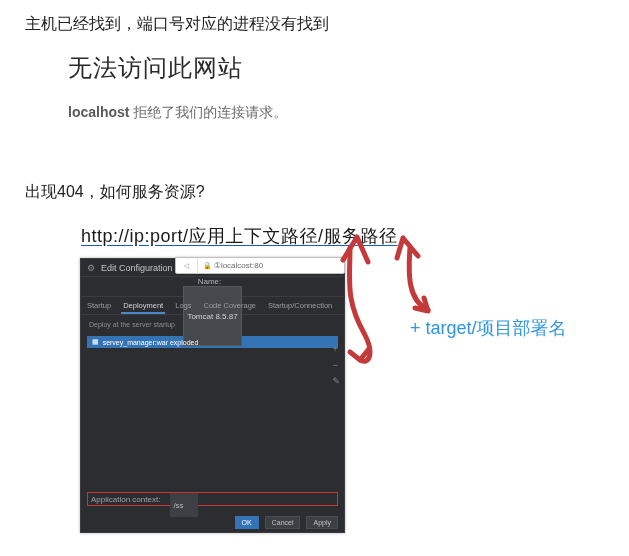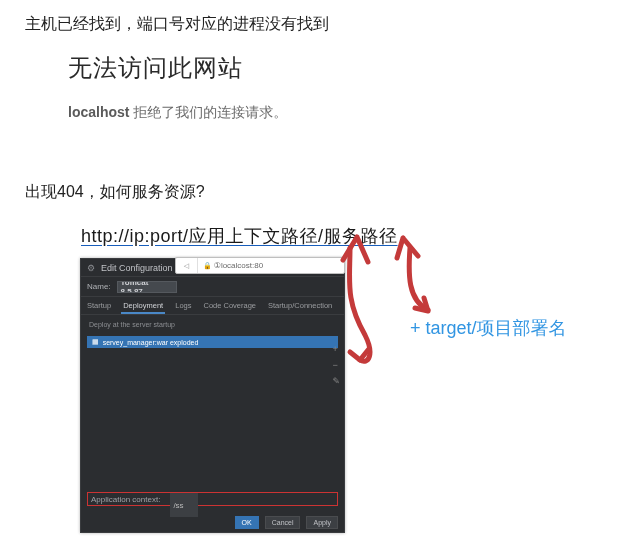--- a/index.html
+++ b/index.html
@@ -81,33 +81,33 @@
     border-bottom: 1px solid #3a3c3f;
   }
   .ide-gear { color: #8a8c90; margin-right: 6px; font-size: 9px; }
   .ide-title { color: #c0c2c6; font-size: 9px; }
   .ide-hdr2 {
     height: 20px;
     display: flex;
     align-items: center;
     padding: 0 6px;
     border-bottom: 1px solid #3a3c3f;
+    flex-direction: column;
   }
   .ide-name-label { margin-right: 6px; color: #b0b2b6; }
   .ide-name-box {
     flex: 0 0 60px;
     height: 12px;
     padding: 0 3px;
     background: #45494e;
     border: 1px solid #55595e;
     color: #d0d2d6;
     display: flex;
     align-items: center;
     overflow: hidden;
-    font-weight: bold;
   }
   .ide-tabs {
     height: 18px;
     display: flex;
     align-items: flex-end;
     padding: 0 4px;
     gap: 8px;
     border-bottom: 1px solid #3a3c3f;
   }
   .ide-tab {

